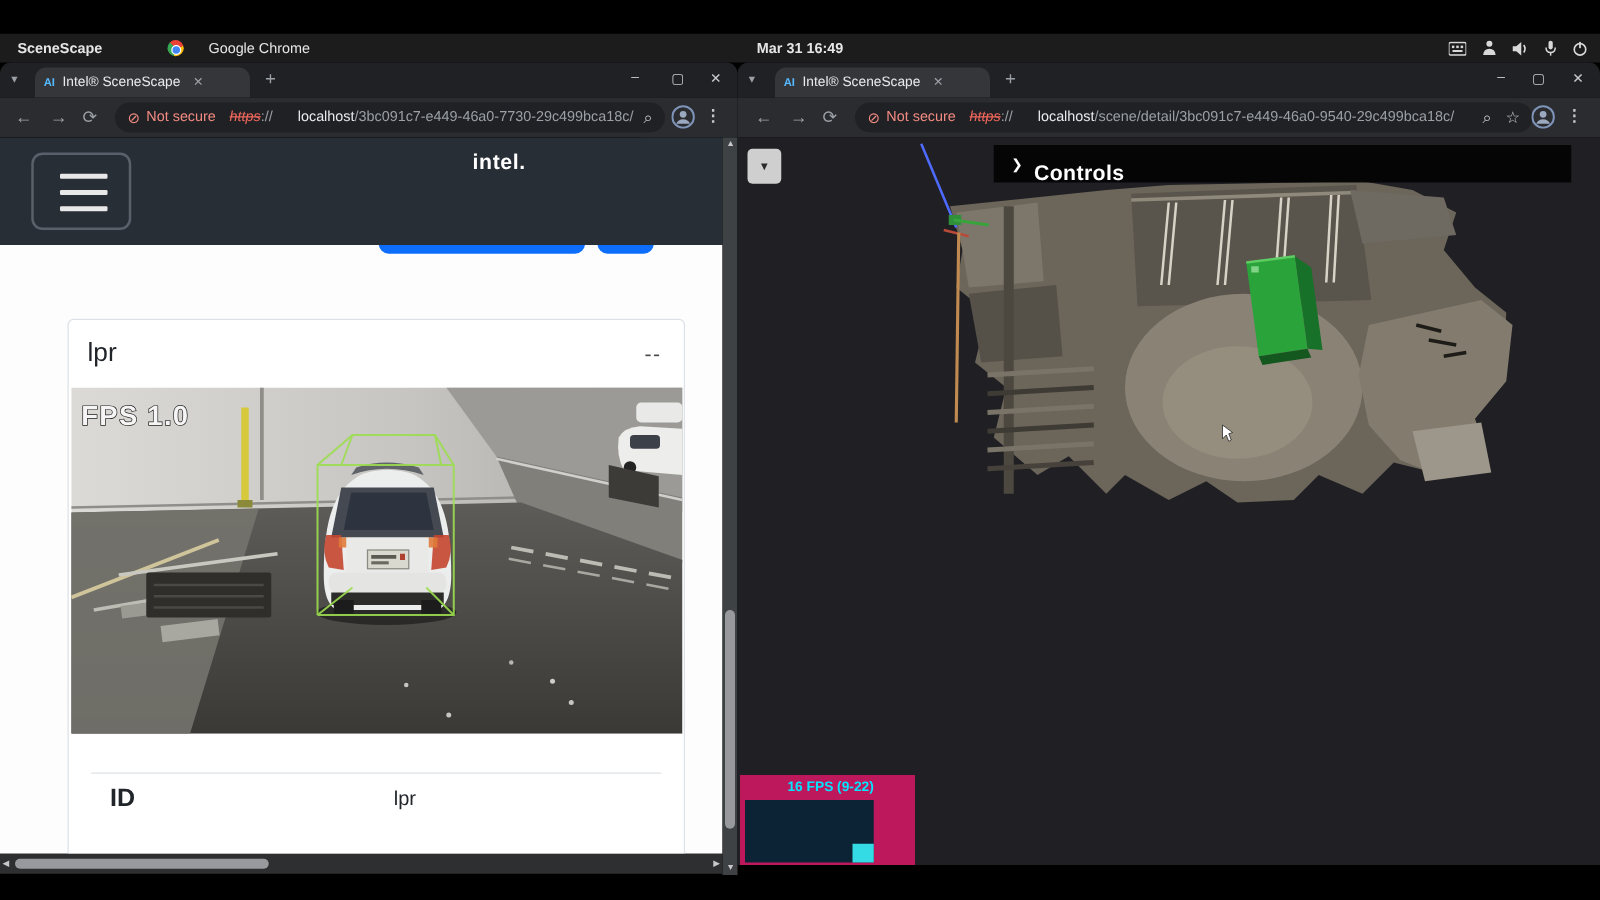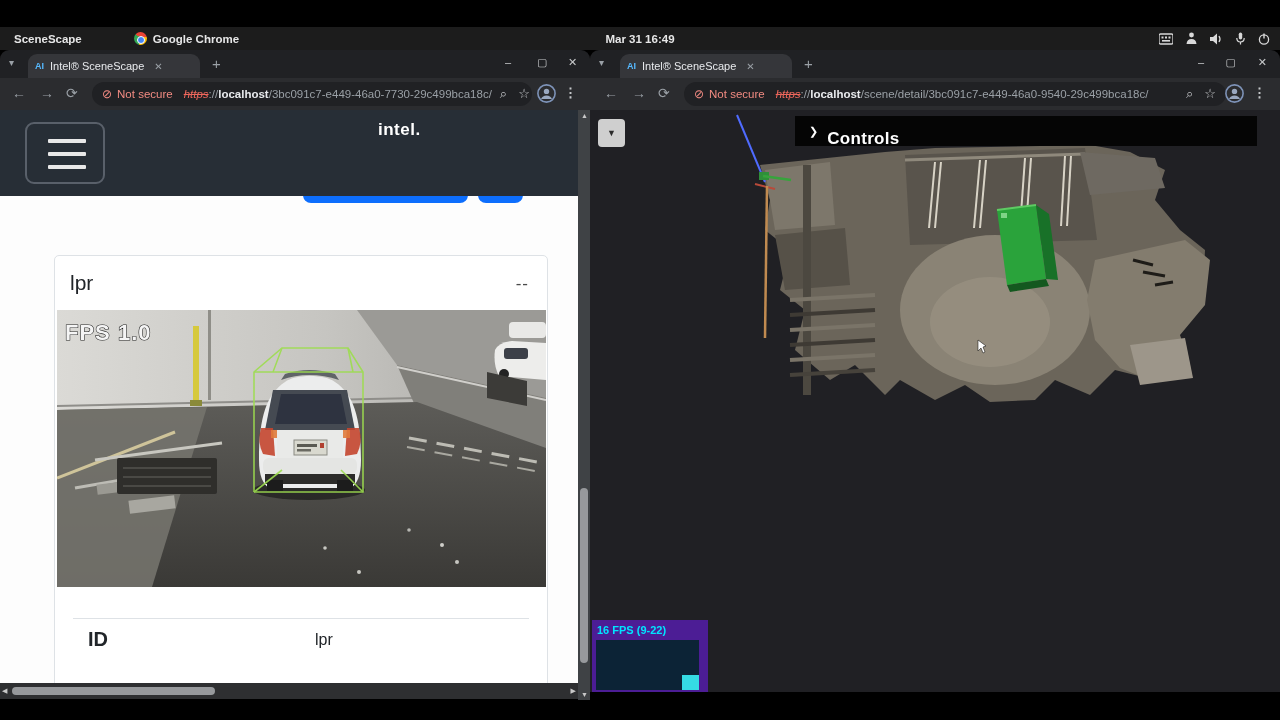--- a/index.html
+++ b/index.html
@@ -4,21 +4,21 @@
 <style>
   * { margin:0; padding:0; box-sizing:border-box; }
   html,body { width:1280px; height:720px; background:#000; overflow:hidden;
               font-family:"Liberation Sans", sans-serif; }
   .abs { position:absolute; }
 
   
   #topbar { left:0; top:27px; width:1280px; height:23px; background:#1c1c1c;
             color:#e6e6e6; font-size:11.5px; display:flex; align-items:center; }
   #activities { margin-left:14px; font-weight:bold; }
-  #app-entry { margin-left:52px; display:flex; align-items:center; gap:6px; font-weight:bold; }
+  #app-entry { margin-left:52px; display:flex; align-items:center; gap:20px; font-weight:normal; }
   .chrome-logo { width:13px; height:13px; border-radius:50%;
     background:conic-gradient(from -45deg,#ea4335 0 120deg,#fbbc05 0 240deg,#34a853 0 360deg);
     position:relative; }
   .chrome-logo::after { content:""; position:absolute; left:3.5px; top:3.5px; width:6px; height:6px;
     border-radius:50%; background:#4285f4; border:1px solid #fff; }
   #clock { position:absolute; left:50%; transform:translateX(-50%); font-weight:bold; }
   #tray { position:absolute; right:10px; top:0; height:23px; display:flex; align-items:center; gap:13px; }
   #tray svg { display:block; }
 
   
@@ -34,21 +34,21 @@
   .newtab { position:absolute; top:5px; color:#9aa0a6; font-size:15px; }
   .winctl { position:absolute; top:6px; color:#c8cacc; font-size:11px; }
   .toolbar { position:relative; height:32px; background:#2b2c2f; }
   .navbtn { position:absolute; top:7px; color:#9aa0a6; font-size:14px; }
   .urlpill { position:absolute; top:4px; height:24px; background:#202124; border-radius:13px;
              display:flex; align-items:center; padding:0 10px; white-space:nowrap; overflow:hidden; }
   .nosec { color:#f28b82; font-size:11.5px; display:flex; align-items:center; gap:5px; margin-right:11px; }
   .nosec .warn { font-size:12px; }
   .urltxt { font-size:11.5px; color:#9aa0a6; }
   .urltxt .scheme { color:#ee675c; text-decoration:line-through;font-style:italic; }
-  .urltxt .host { color:#e8eaed; font-weight:bold; }
+  .urltxt .host { color:#e8eaed; font-weight:normal;padding-left:20px; }
   .pillicons { margin-left:auto; display:flex; gap:11px; color:#c5c7ca; font-size:13px; padding-left:8px; }
   .avatar { position:absolute; top:6px; width:19px; height:19px; }
   .menu3 { position:absolute; top:7px; color:#c5c7ca; font-size:13px; font-weight:bold; }
 
   
   #page-left { position:relative; width:513px; height:590px; background:#000; }
   #ss-header { position:absolute; left:0; top:0; width:578px; height:86px; background:#272e36; }
   #hamburger { position:absolute; left:25px; top:12px; width:80px; height:62px; border:2px solid #59606a;
                border-radius:9px; }
   #hamburger i { position:absolute; left:21px; width:38px; height:4px; background:#e8e8e8; border-radius:1px; }
@@ -75,21 +75,21 @@
 
   
   #page-right { position:relative; width:690px; height:582px; background:#202024; overflow:hidden; }
   #dd-btn { position:absolute; left:8px; top:9px; width:27px; height:28px; background:#cfcfcf;
             border-radius:4px; color:#2b2b2b; font-size:9px; display:flex; align-items:center; justify-content:center; }
   #controls-bar { position:absolute; left:205px; top:6px; width:462px; height:30px; background:rgba(3,3,3,.92);
                   color:#fff; display:flex; align-items:center; padding-left:14px; gap:9px; }
   #controls-bar .chev { font-size:11px; }
   #controls-bar .lbl { font-size:17px; font-weight:bold; letter-spacing:.3px;margin-top:16px; }
   #scene-svg { position:absolute; left:145px; top:0; }
-  #stats { position:absolute; left:2px; top:510px; width:116px; height:74px; background:#4c1d95; }
+  #stats { position:absolute; left:2px; top:510px; width:140px; height:74px; background:#be185d;text-align:center; }
   #stats .fpslabel { color:#00e5ff; font-size:11px; font-weight:bold; padding:4px 0 0 5px; }
   #stats .graph { position:absolute; left:4px; top:20px; width:103px; height:50px; background:#0c2336; }
   #stats .bar { position:absolute; right:0; bottom:0; width:17px; height:15px; background:#35dbe4; }
 </style>
 </head>
 <body>
 
 <div id="topbar" class="abs">
   <span id="activities">SceneScape</span>
   <span id="app-entry">

